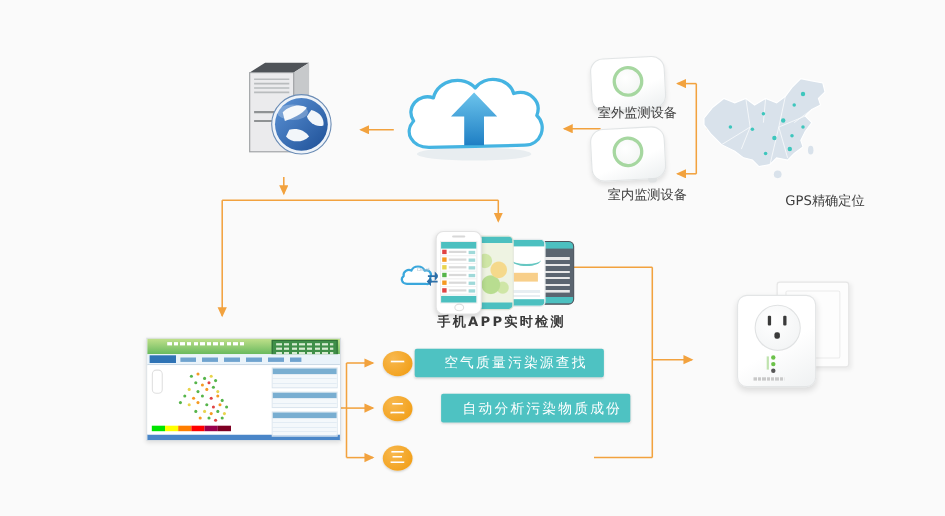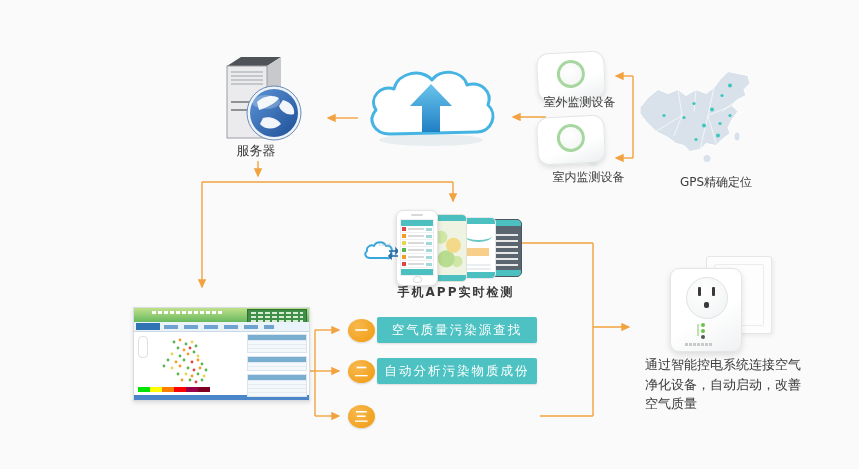--- a/index.html
+++ b/index.html
@@ -20,21 +20,21 @@
   .device{position:absolute;width:66px;height:46px;background:linear-gradient(160deg,#ffffff 60%,#eceff0);border:1px solid #e2e5e6;border-radius:12px;box-shadow:0 3px 5px rgba(0,0,0,.10);transform:rotate(-3deg);z-index:2;}
   .device .ring{position:absolute;left:19px;top:7px;width:22px;height:22px;border-radius:50%;border:3px solid #a6d7a0;background:radial-gradient(circle at 40% 35%,#ffffff,#f1f4f2);}
   .device .foot{position:absolute;right:8px;bottom:-4px;width:8px;height:4px;background:#dfe2e3;border-radius:0 0 3px 3px;}
   .dev-out{left:537px;top:52px;}
   .dev-in{left:537px;top:116px;}
   .dev-out-label{left:527px;top:95px;width:105px;}
   .dev-in-label{left:536px;top:170px;width:105px;}
 
   
   .china{left:634px;top:64px;width:174px;height:108px;z-index:2;}
-  .gps-label{left:661px;top:175px;width:110px;}
+  .gps-label{left:695px;top:175px;width:110px;}
 
   
   .phone-group{left:396px;top:208px;width:124px;height:78px;z-index:2;}
   .phone{position:absolute;border-radius:5px;overflow:hidden;}
   .p1{left:0;top:2px;width:40px;height:74px;background:#fff;border:1px solid #e3e3e3;border-radius:7px;box-shadow:0 2px 5px rgba(0,0,0,.15);z-index:5;}
   .p1 .spk{position:absolute;left:14px;top:3px;width:12px;height:2px;background:#d8d8d8;border-radius:1px;}
   .p1 .scr{position:absolute;left:3px;top:8px;right:3px;bottom:9px;background:#fff;border:1px solid #eee;}
   .p1 .hdr{height:6px;background:#4cc0c0;}
   .p1 .row{height:6px;border-bottom:1px solid #f0f0f0;position:relative;}
   .p1 .row i{position:absolute;left:1px;top:1px;width:4px;height:4px;}
@@ -83,22 +83,22 @@
   .lg4{background:#ff0000;} .lg5{background:#99004c;} .lg6{background:#7e0023;}
   .ps-footer{height:5px;background:#4a86c8;}
   .ps-compass{position:absolute;left:4px;top:4px;width:8px;height:20px;border:1px solid #e0e0e0;border-radius:4px;}
   .platform-label{left:130px;top:403px;width:165px;font-size:13px;letter-spacing:1px;color:#333;}
 
   
   .step-circle{position:absolute;left:348px;width:27px;height:23px;background:radial-gradient(circle at 35% 30%,#f8b84e,#f09a0d);border-radius:50%;z-index:2;
      color:#fff;font-size:13px;font-weight:bold;text-align:center;line-height:23px;box-shadow:0 1px 2px rgba(0,0,0,.15);}
   .sc1{top:319px;} .sc2{top:360px;} .sc3{top:405px;}
   .step-btn{position:absolute;left:377px;width:160px;height:26px;background:#4ec2c2;color:#ffffff;
-     font-size:12.5px;letter-spacing:2px;text-align:center;line-height:26px;z-index:2;border-radius:2px;box-shadow:0 1px 2px rgba(0,0,0,.12);}
-  .sb1{top:317px;} .sb2{top:358px;} .sb3{top:403px;}
+     font-size:12.5px;letter-spacing:2px;text-align:center;line-height:26px;z-index:2;border-radius:2px;box-shadow:0 1px 2px rgba(0,0,0,.12);padding-left:12px;}
+  .sb1{top:317px;} .sb2{top:358px;margin-left:24px;} .sb3{top:403px;}
 
   
   .wallplate{left:706px;top:256px;width:64px;height:76px;background:#fdfdfd;border:1px solid #e6e6e6;border-radius:3px;z-index:2;box-shadow:2px 2px 4px rgba(0,0,0,.06);}
   .wallplate .inner{position:absolute;left:7px;top:7px;right:7px;bottom:7px;border:1px solid #ececec;border-radius:2px;}
   .plug{left:670px;top:268px;width:70px;height:82px;background:linear-gradient(150deg,#ffffff 55%,#eff1f2);border:1px solid #e3e5e6;border-radius:9px;z-index:3;box-shadow:0 3px 6px rgba(0,0,0,.12);}
   .plug .outlet{position:absolute;left:15px;top:8px;width:40px;height:40px;border-radius:50%;background:radial-gradient(circle at 40% 35%,#ffffff,#f0f2f3);border:1px solid #e0e2e3;}
   .plug .sl{position:absolute;top:9px;width:3px;height:9px;background:#3a3a3a;border-radius:1px;}
   .plug .sl.l{left:11px;} .plug .sl.r{left:25px;}
   .plug .gnd{position:absolute;left:17px;top:24px;width:5px;height:6px;background:#3a3a3a;border-radius:2px;}
   .plug .led{position:absolute;left:30px;width:4px;height:4px;border-radius:50%;}
@@ -160,21 +160,20 @@
           <line x1="18" y1="56" x2="40" y2="56"></line>
       </g>
       <circle cx="61" cy="59" r="27" fill="#eef3f9" stroke="#6b8cb5" stroke-width="1"></circle>
       <circle cx="61" cy="59" r="24" fill="url(#gg)"></circle>
       <path d="M44,48 C50,42 60,40 66,44 C62,50 52,54 46,56 Z" fill="#f2f6fa"></path>
       <path d="M70,46 C78,48 82,54 81,60 C75,62 68,58 66,52 Z" fill="#f2f6fa"></path>
       <path d="M50,64 C56,62 64,64 68,70 C62,76 52,76 47,70 Z" fill="#f2f6fa"></path>
       <ellipse cx="53" cy="48" rx="14" ry="7" fill="#ffffff" opacity="0.25"></ellipse>
     </svg>
   </div>
-  <div class="node-label server-label">服务器</div>
 
   <div class="abs cloud">
     <svg width="142" height="88" viewBox="0 0 142 88">
       <defs>
         <linearGradient id="cb" x1="0" y1="0" x2="0" y2="1">
           <stop offset="0" stop-color="#6cc4ec"></stop>
             <stop offset="1" stop-color="#1f7fc4"></stop>
         </linearGradient>
       </defs>
       <ellipse cx="71" cy="78" rx="52" ry="6" fill="#e8edf0"></ellipse>
@@ -396,15 +395,14 @@
       <span class="sl l"></span>
         <span class="sl r"></span>
         <span class="gnd"></span>
     </div>
     <span class="ledbar"></span>
     <span class="led led1"></span>
     <span class="led led2"></span>
     <span class="led led3"></span>
     <span class="brand"></span>
   </div>
-  <div class="node-label purifier-label">通过智能控电系统连接空气净化设备，自动启动，改善空气质量</div>
 
 </div>
 
 </body></html>

